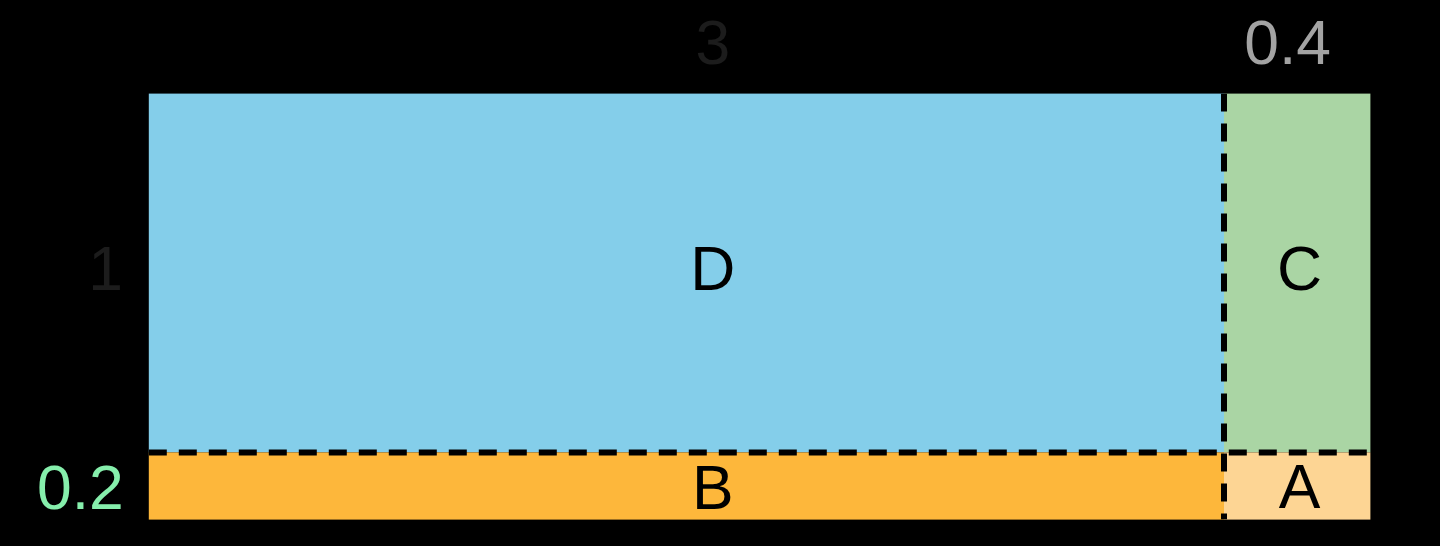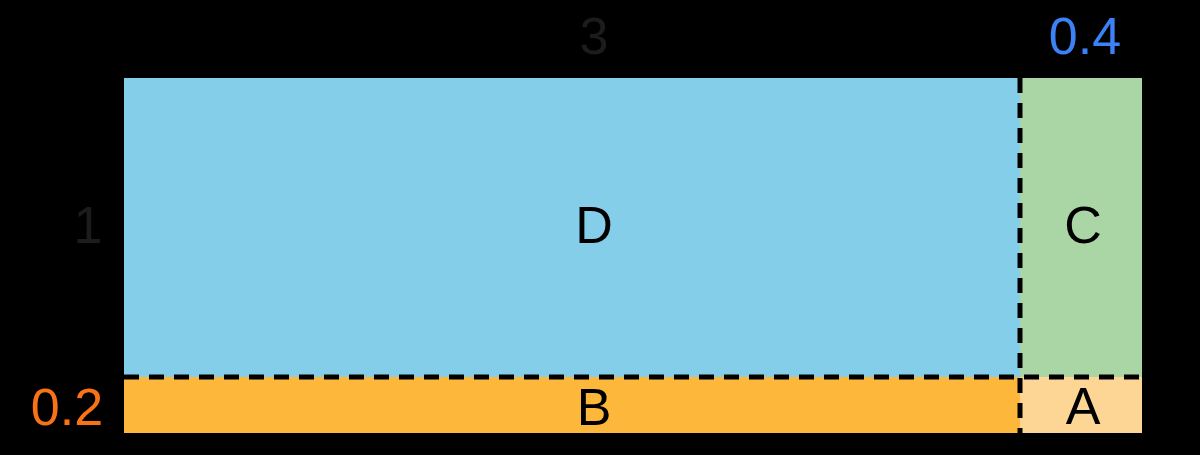--- a/index.html
+++ b/index.html
@@ -68,25 +68,25 @@
     pointer-events: none;
   }
 </style>
 </head>
 <body>
 
 <div class="stage" style="background-color: rgb(0, 0, 0);">
 
   <div class="edge-label label-top-major" style="color: rgb(28, 28, 28);">3</div>
 
-  <div class="edge-label label-top-minor" style="color: #3b82f6; margin-left: 12px;">0.4</div>
+  <div class="edge-label label-top-minor" style="color: #a3a3a3;">0.4</div>
 
   <div class="edge-label label-side-major" style="color: rgb(28, 28, 28);">1</div>
 
-  <div class="edge-label label-side-minor" style="color: #f97316;">0.2</div>
+  <div class="edge-label label-side-minor" style="color: #86efac;">0.2</div>
 
   <div class="area-model">
 
     <div class="region region-d" style="background-color: rgb(132, 206, 234);"></div>
 
     <div class="region region-c" style="background-color: rgb(170, 213, 164);"></div>
 
     <div class="region region-b" style="background-color: rgb(253, 183, 59);"></div>
 
     <div class="region region-a" style="background-color: rgb(253, 213, 148);"></div>

